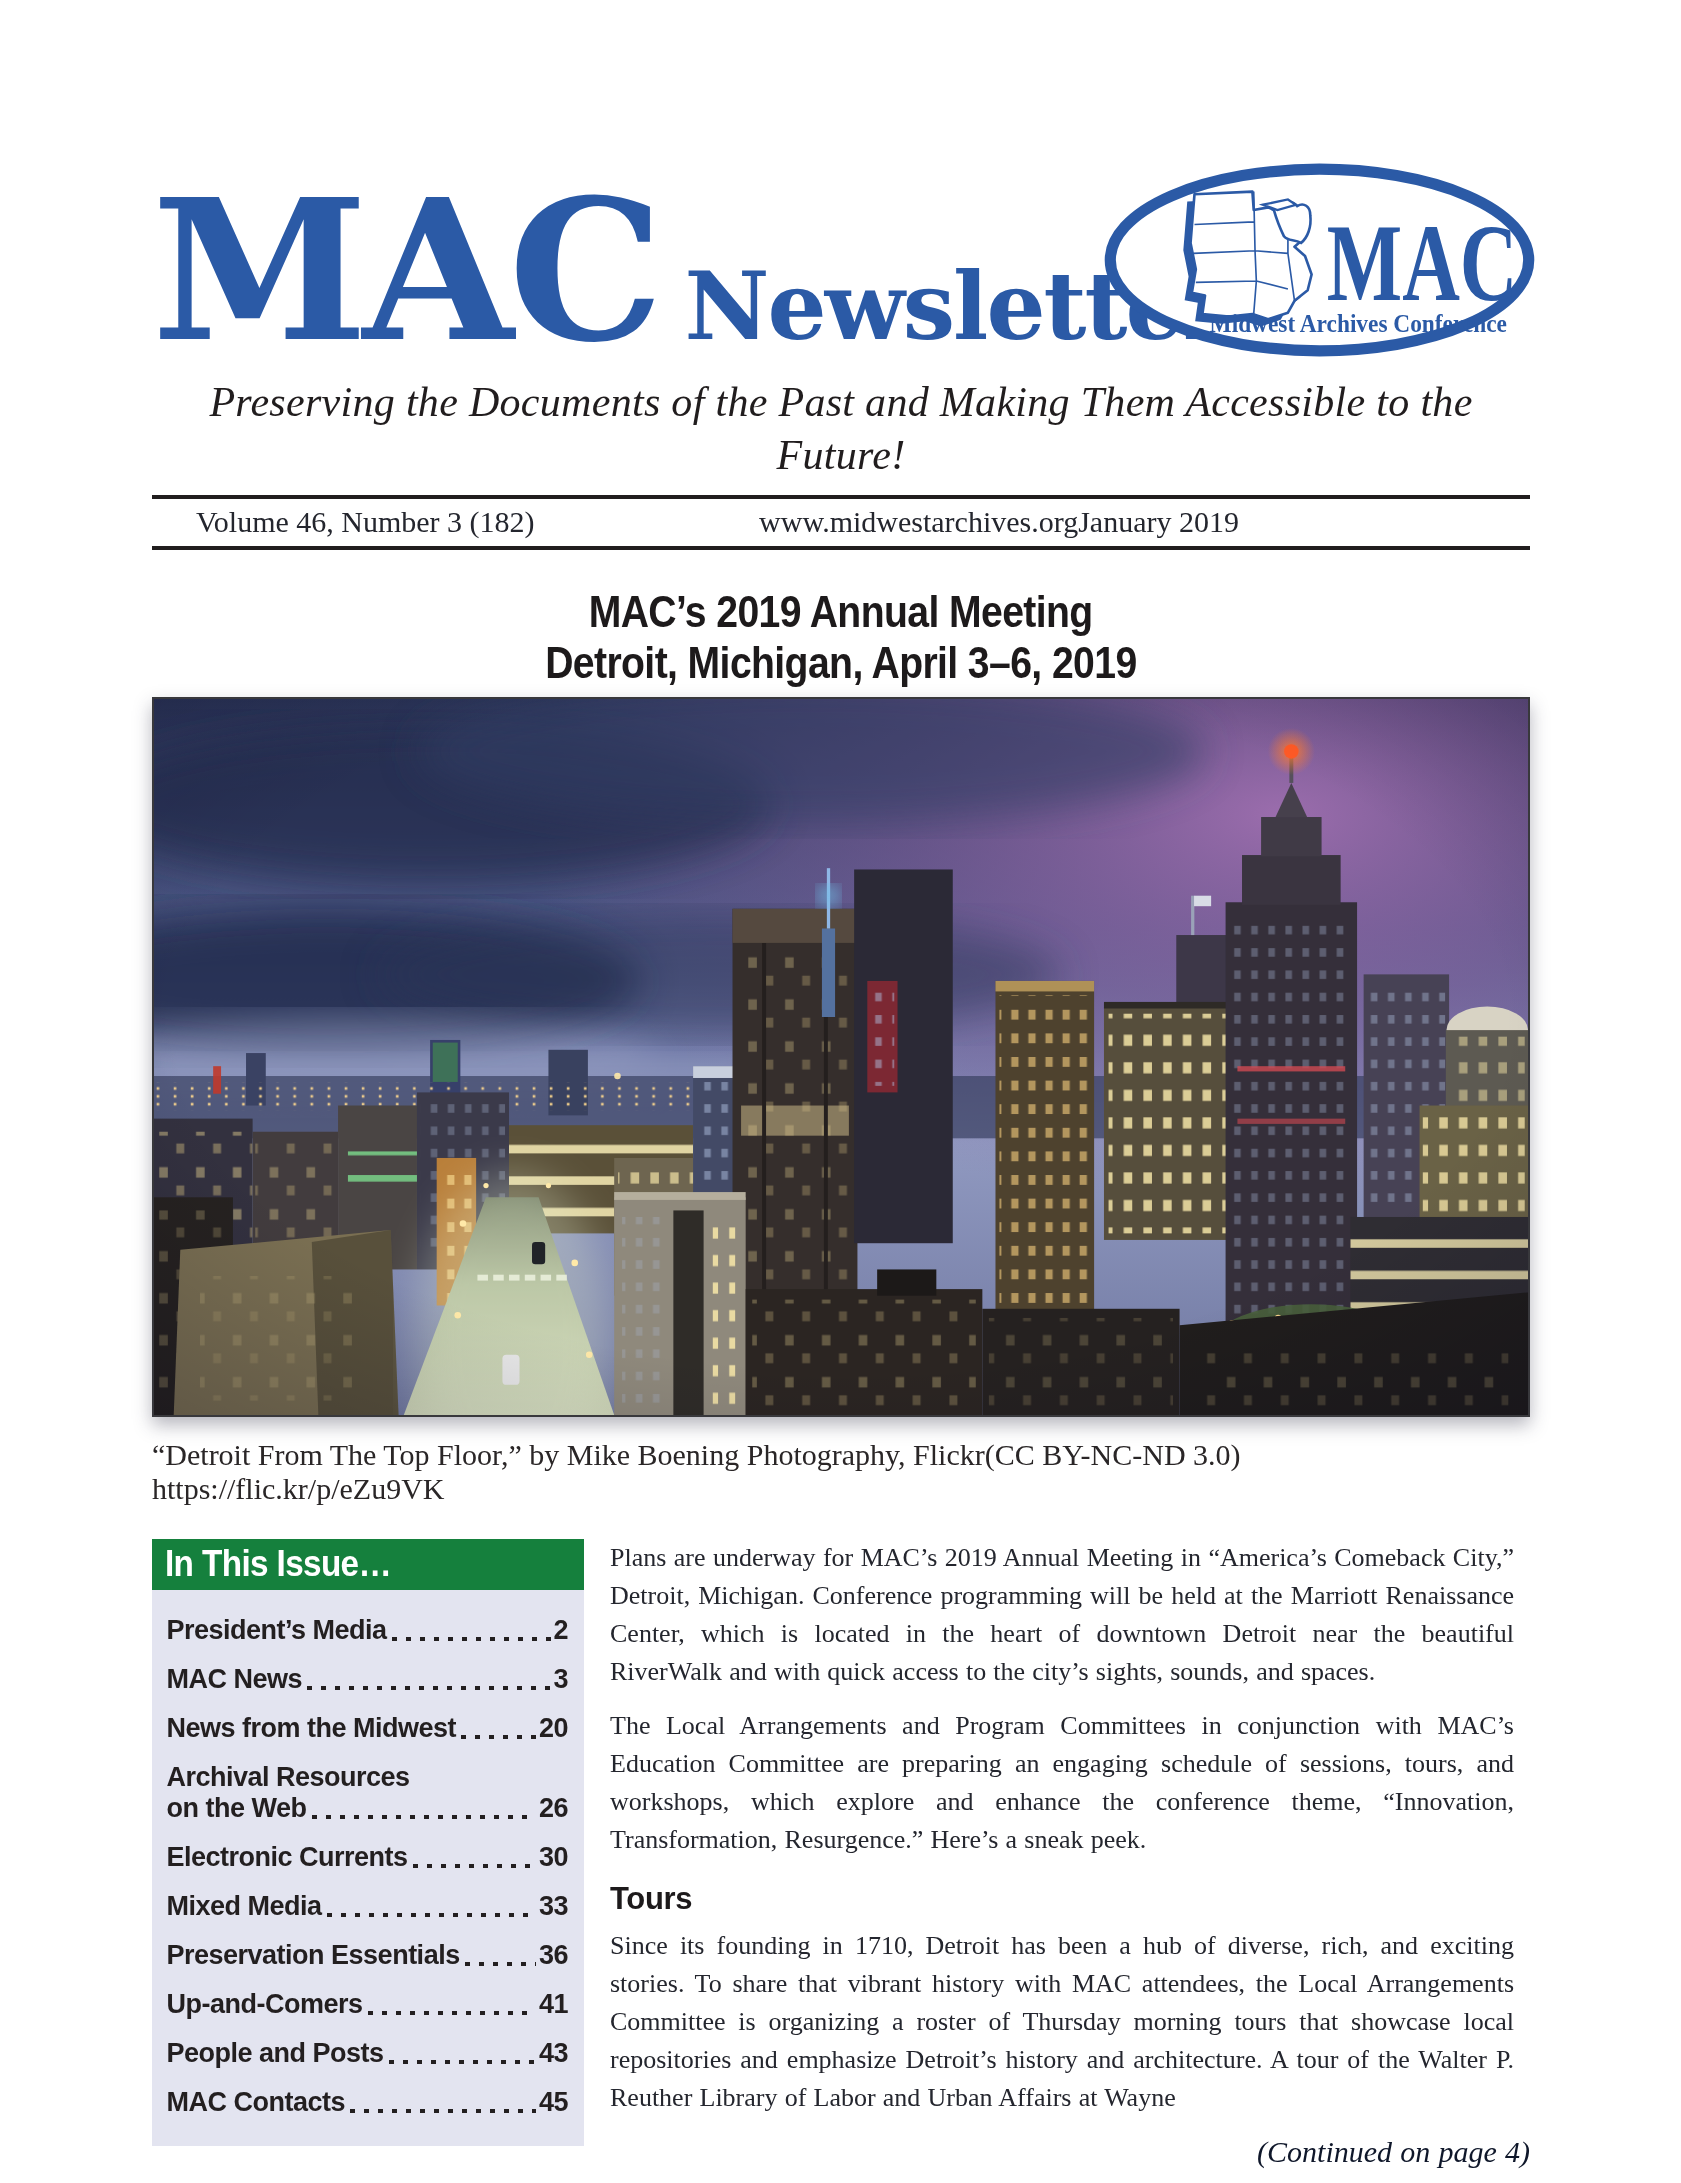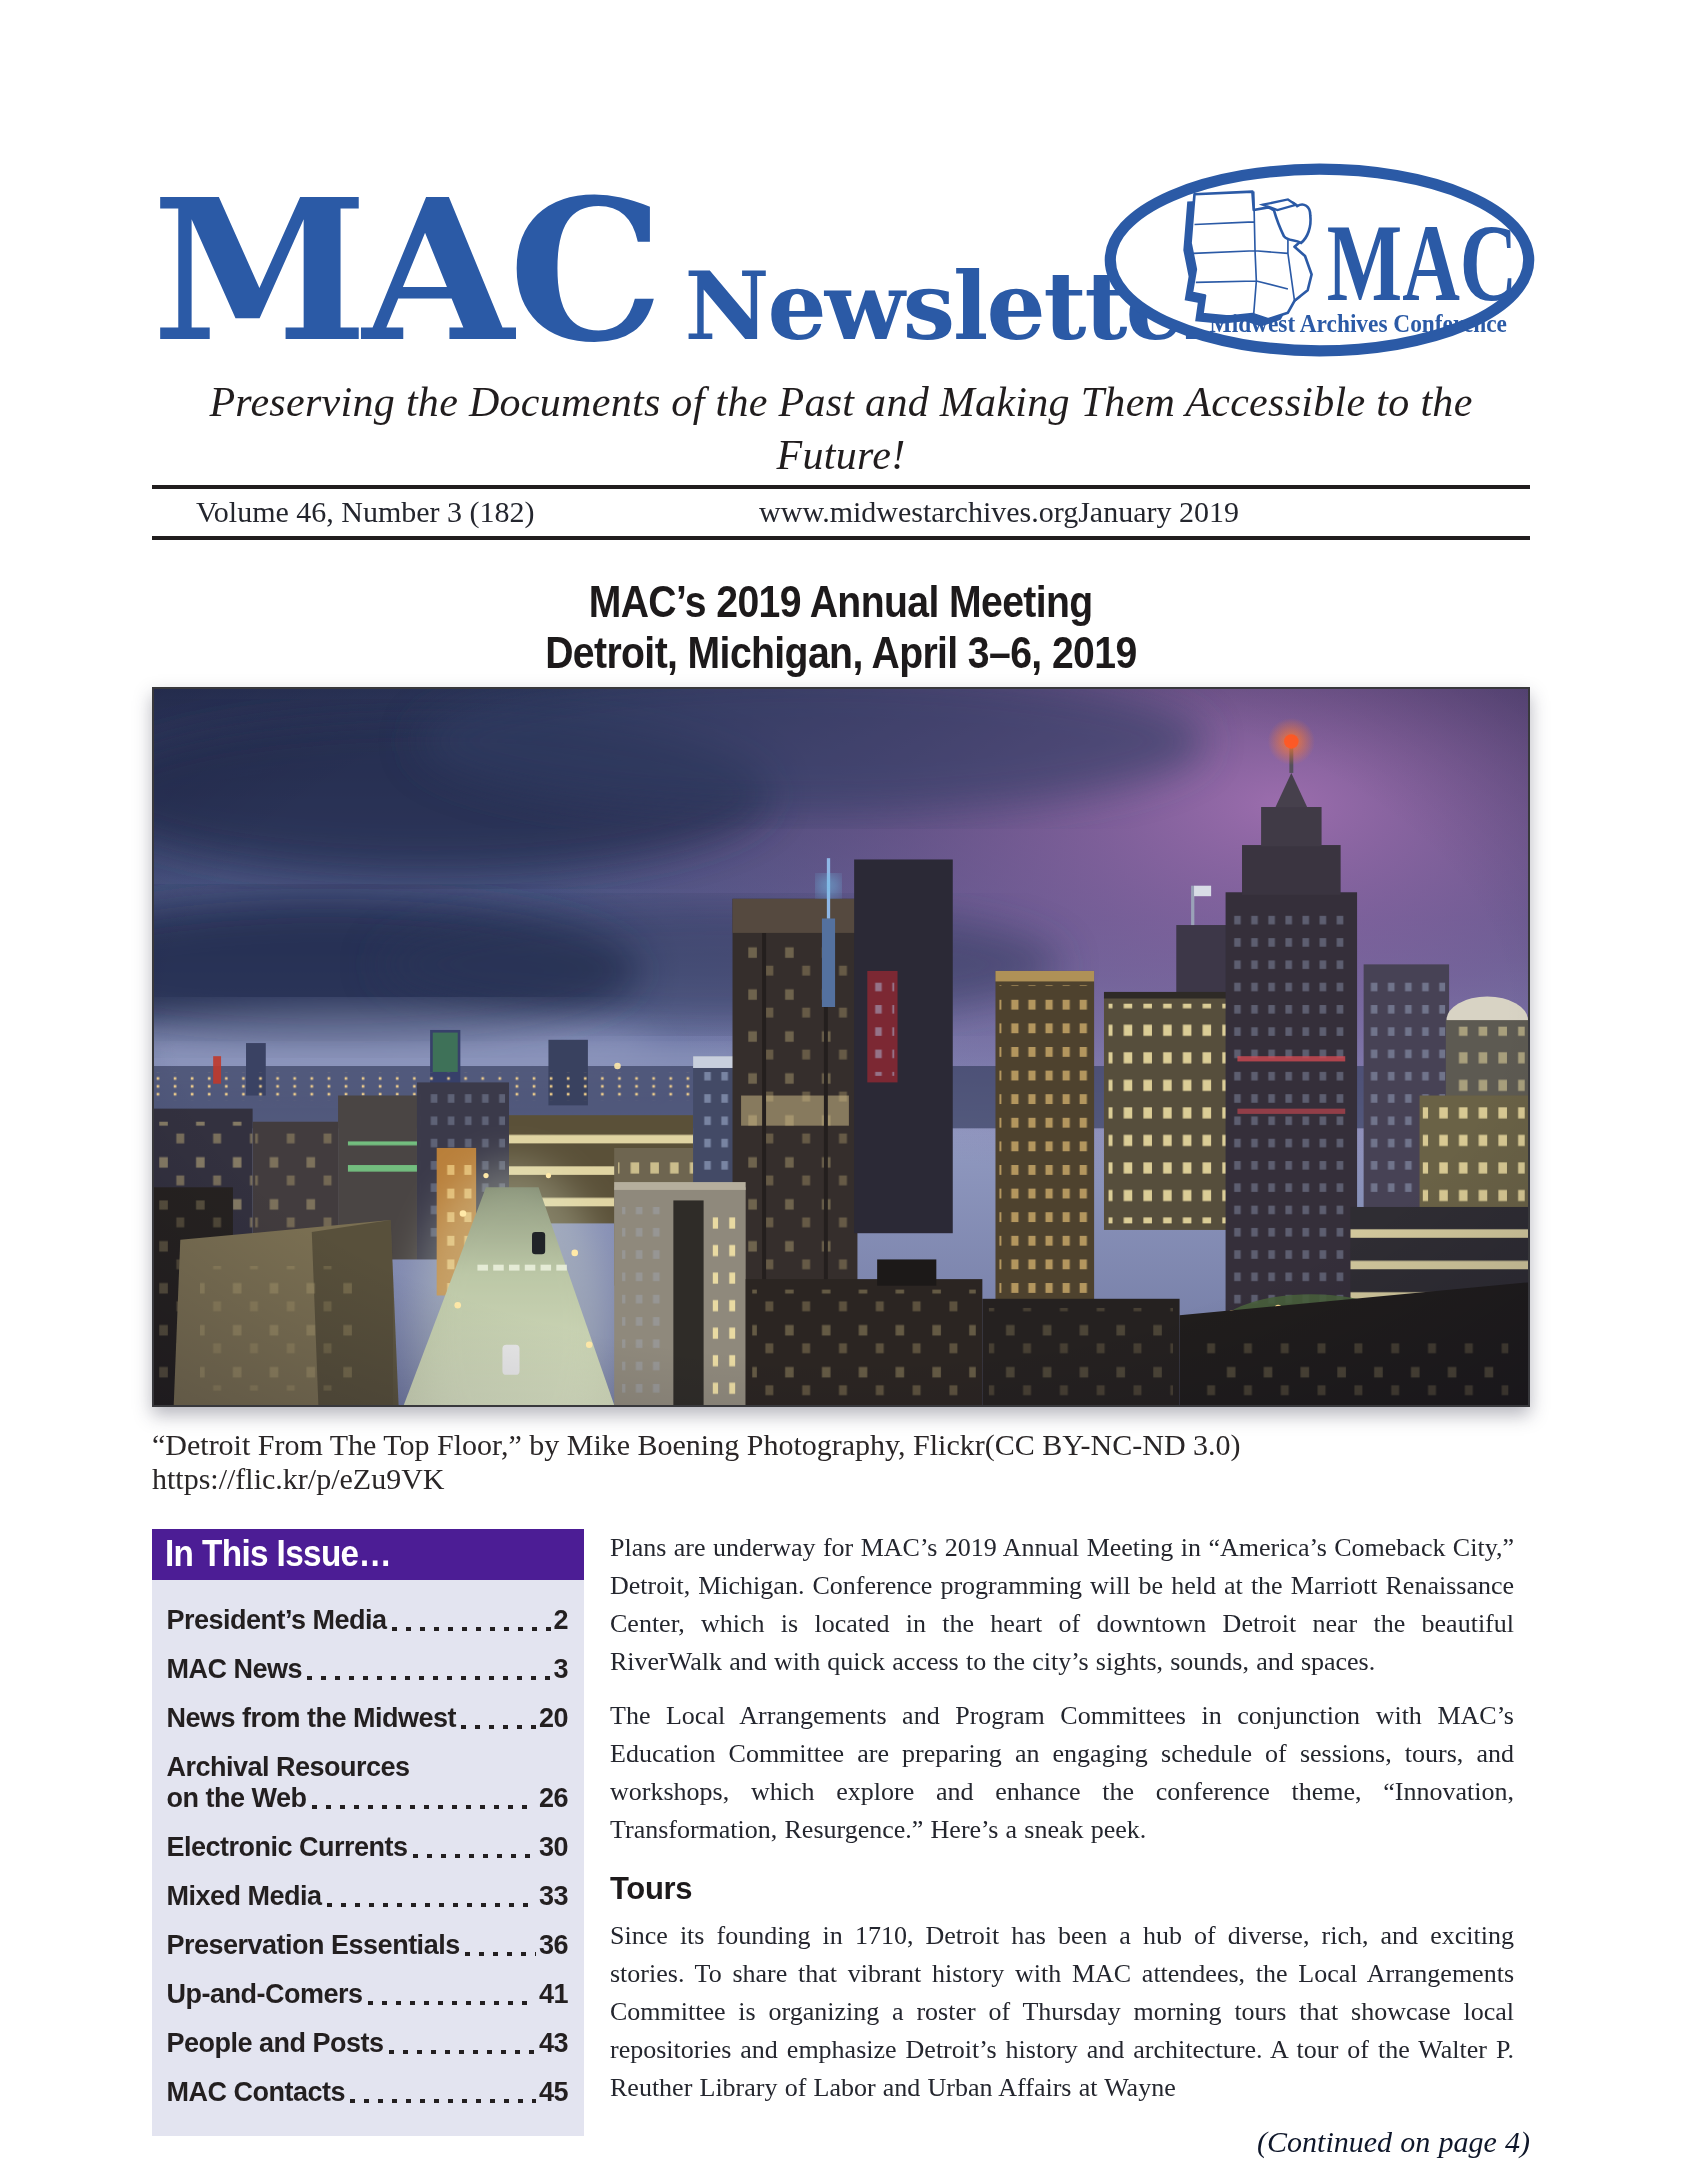--- a/index.html
+++ b/index.html
@@ -22,21 +22,21 @@
   }
   .logo { position:absolute; top:160px; right:140px; width:443px; height:200px; }
   .logo text { font-family:"Liberation Serif", serif; font-weight:bold; fill:#2b5aa6; }
 
   .tagline {
     margin-top:8px; text-align:center; font-style:italic;
     font-size:42px; line-height:1.25; color:#211d1e; letter-spacing:0.3px;
   }
 
   .info-bar {
-    margin-top:4px; border-top:4.6px solid #211d1e; border-bottom:4.6px solid #211d1e;
+    margin-top:14px; border-top:4.6px solid #211d1e; border-bottom:4.6px solid #211d1e;
     display:grid; grid-template-columns:1.05fr 1fr 1fr; align-items:center;
     padding:6px 0 7.3px 0; font-size:30px; color:#24262e;
   }
   .info-left  { padding-left:44px; }
   .info-center{ text-align:right; }
   .info-right { text-align:left; }
 
   
   .headline {
     margin-top:37px; text-align:center;
@@ -53,21 +53,21 @@
     box-shadow:0 8px 17px rgba(45,45,70,0.35);
   }
   svg.photo { display:block; width:100%; height:100%; }
 
   .caption { margin-top:21px; font-size:30px; color:#2a2627; }
 
   
   .columns { margin-top:33px; display:flex; gap:26px; align-items:flex-start; }
   .sidebar { width:432px; flex:0 0 auto; }
   .sidebar-header {
-    background:#4c1d95; color:#ffffff;
+    background:#15803d; color:#ffffff;
     font-family:"Liberation Sans", sans-serif; font-weight:bold;
     font-size:37px; line-height:1; padding:6px 0 8px 13px;
   }
   .sidebar-body { background:#e3e4f0; padding:25px 16px 28px 14.5px; }
   .toc-item {
     font-family:"Liberation Sans", sans-serif; font-weight:bold;
     font-size:27px; line-height:31px; letter-spacing:-0.5px;
     color:#231f20; margin-bottom:18px; cursor:pointer;
   }
   .toc-item:last-child { margin-bottom:0; }

